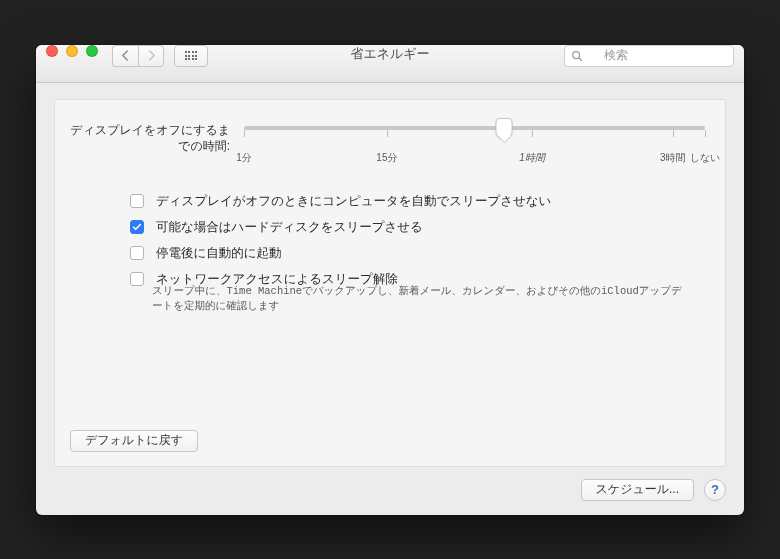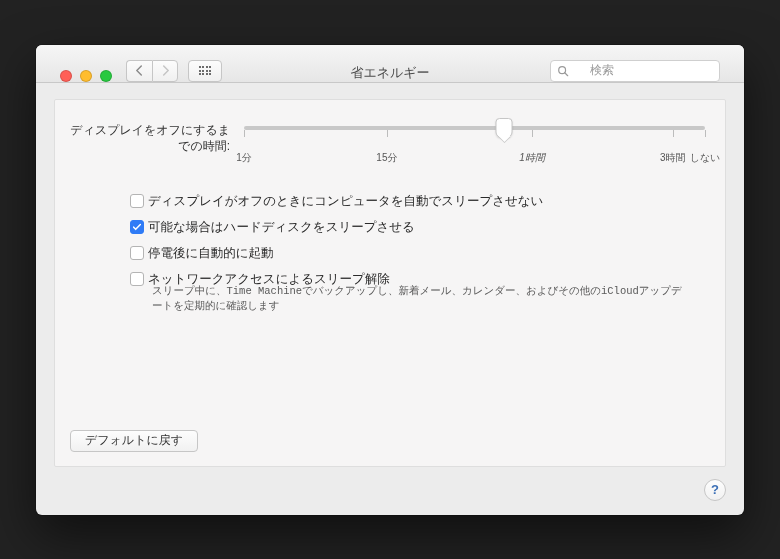--- a/index.html
+++ b/index.html
@@ -1,18 +1,18 @@
 <!DOCTYPE html>
 <html><head>
 <meta charset="utf-8">
 <style>
 * { box-sizing: border-box; margin: 0; padding: 0; font-family: -apple-system, "Helvetica Neue", Arial, sans-serif; }
 body { background: #222; display: flex; align-items: center; justify-content: center; height: 559px; width: 780px; }
 .window { width: 708px; height: 470px; background: #ececec; border-radius: 6px; box-shadow: 0 20px 50px rgba(0,0,0,0.55), 0 0 0 1px rgba(0,0,0,0.15); overflow: hidden; display: flex; flex-direction: column; }
-.titlebar { height: 38px; background: linear-gradient(#f6f6f6,#e6e6e6); border-bottom: 1px solid #c8c8c8; display: flex; align-items: flex-end; padding: 0 24px; position: relative; }
+.titlebar { height: 38px; background: linear-gradient(#f6f6f6,#e6e6e6); border-bottom: 1px solid #c8c8c8; display: flex; align-items: flex-start; padding: 0 10px; position: relative; }
 .traffic { display: flex; gap: 8px; }
 .tl { width: 12px; height: 12px; border-radius: 50%; border: 0.5px solid rgba(0,0,0,0.15); }
 .tl.red { background: #ff5f57; } .tl.yel { background: #ffbd2e; } .tl.grn { background: #28c940; }
 .navbtns { display: flex; margin-left: 14px; }
 .segbtn { width: 26px; height: 22px; background: linear-gradient(#fcfcfc,#f0f0f0); border: 1px solid #c6c6c6; display: flex; align-items: center; justify-content: center; font-size: 13px; color: #8a8a8a; }
 .segbtn:first-child { border-radius: 4px 0 0 4px; border-right: none; }
 .segbtn:last-child { border-radius: 0 4px 4px 0; }
 .gridbtn { width: 34px; height: 22px; margin-left: 10px; background: linear-gradient(#fcfcfc,#f0f0f0); border: 1px solid #c6c6c6; border-radius: 4px; display: flex; align-items: center; justify-content: center; }
 .gridicon { display: grid; grid-template-columns: repeat(4,2px); grid-template-rows: repeat(3,2px); gap: 1.5px; }
 .gridicon span { background: #6b6b6b; width: 2px; height: 2px; }
@@ -22,21 +22,21 @@
 .sliderrow { display: flex; align-items: flex-start; gap: 14px; margin-bottom: 28px; }
 .sliderlabel { width: 160px; text-align: right; font-size: 12px; color: #333; line-height: 1.4; }
 .sliderwrap { flex: 1; padding-top: 4px; }
 .track { height: 4px; background: #c8c8c8; border-radius: 2px; position: relative; }
 .tick { position: absolute; top: 4px; width: 1px; height: 7px; background: #bcbcbc; }
 .thumb { position: absolute; top: -8px; width: 17px; height: 20px; background: #fff; border: 1px solid #c6c6c6; border-radius: 4px 4px 6px 6px; box-shadow: 0 1px 2px rgba(0,0,0,0.12); transform: translateX(-50%); }
 .thumb:after { content: ""; position: absolute; bottom: -5px; left: 50%; transform: translateX(-50%); border-left: 6px solid transparent; border-right: 6px solid transparent; border-top: 6px solid #fff; filter: drop-shadow(0 1px 0 #c6c6c6); }
 .ticklabels { position: relative; height: 14px; margin-top: 21px; font-size: 10px; color: #555; }
 .ticklabels span { position: absolute; transform: translateX(-50%); white-space: nowrap; }
 .checks { margin-left: 60px; display: flex; flex-direction: column; gap: 9px; }
-.chkrow { display: flex; align-items: flex-start; gap: 4px; font-size: 12.5px; color: #2a2a2a; }
+.chkrow { display: flex; align-items: flex-start; gap: 12px; font-size: 12.5px; color: #2a2a2a; }
 .chk { width: 14px; height: 14px; border: 1px solid #b4b4b4; border-radius: 3px; background: #fff; flex-shrink: 0; margin-top: 1px; display: flex; align-items: center; justify-content: center; }
 .chk.on { background: #2f7bf6; border-color: #2f7bf6; }
 .chk.on svg { width: 10px; height: 10px; }
 .desc { margin-left: 82px; margin-top: -4px; font-size: 10.5px; color: #595959; line-height: 1.5; max-width: 540px; font-family: Liberation Mono, monospace; }
 .btn { height: 22px; padding: 0 14px; background: linear-gradient(#fdfdfd,#f1f1f1); border: 1px solid #c6c6c6; border-radius: 4px; font-size: 12px; color: #333; display: inline-flex; align-items: center; }
 .defaultrow { display: flex; justify-content: flex-start; margin-top: auto; }
 .footer { display: flex; justify-content: flex-end; align-items: center; gap: 10px; padding: 0 18px 14px 18px; }
 .help { width: 22px; height: 22px; border-radius: 50%; border: 1px solid #c6c6c6; background: linear-gradient(#fdfdfd,#f1f1f1); display: flex; align-items: center; justify-content: center; color: #3b6fb6; font-size: 13px; font-weight: 600; }
 svg.chev { width: 9px; height: 11px; }
 svg.mag { width: 12px; height: 12px; }
@@ -134,15 +134,16 @@
         </label>
       </div>
     <div class="desc">スリープ中に、Time Machineでバックアップし、新着メール、カレンダー、およびその他のiCloudアップデートを定期的に確認します</div>
 
     <div class="defaultrow">
       <button class="btn">デフォルトに戻す</button>
     </div>
   </div>
 
   <div class="footer">
+    <button class="btn">スケジュール...</button>
     <div class="help">?</div>
   </div>
 </div>
 
 </body></html>

